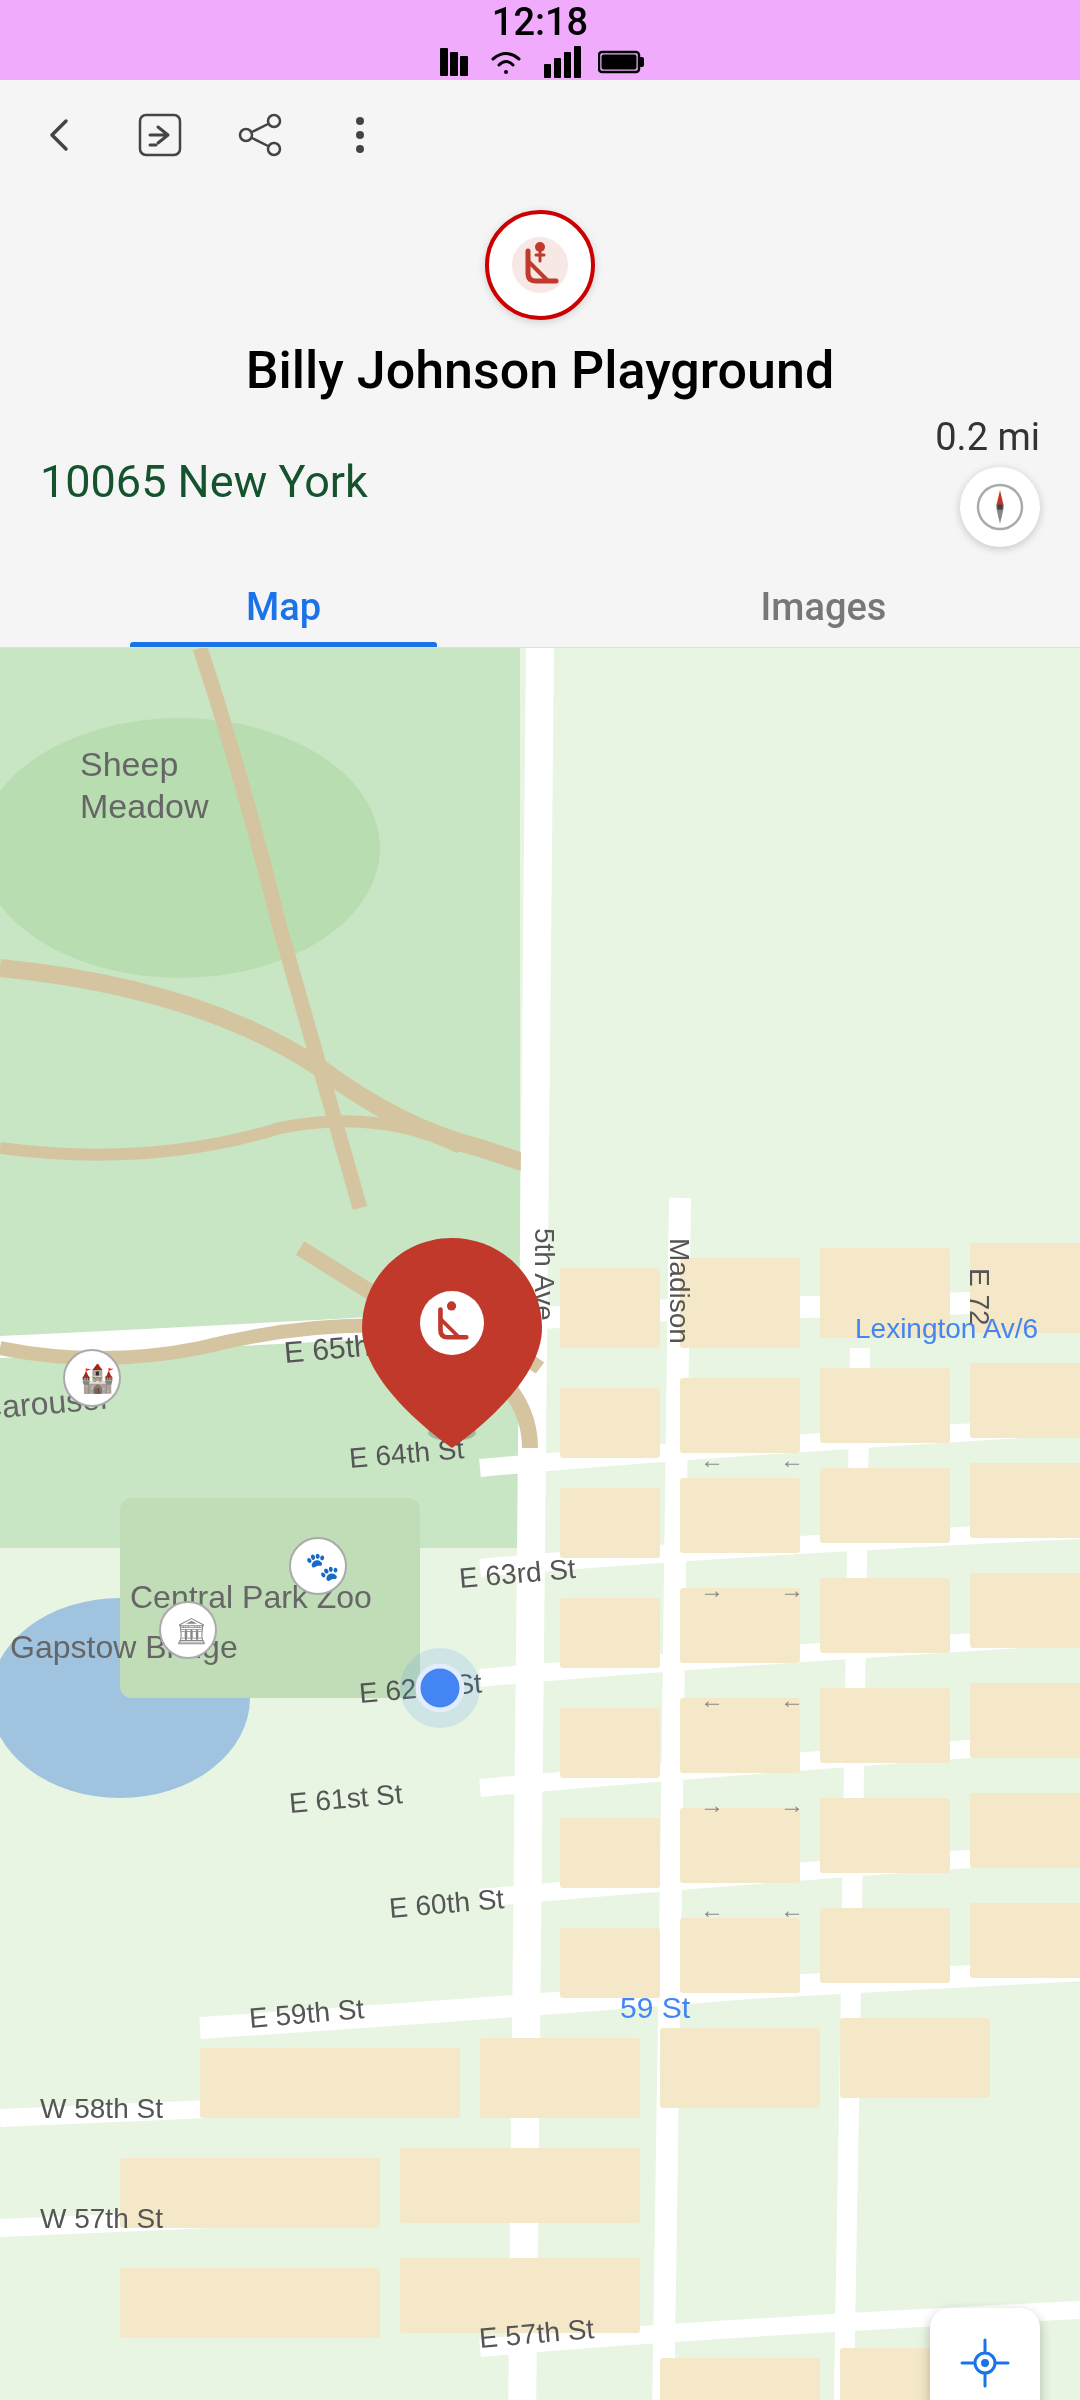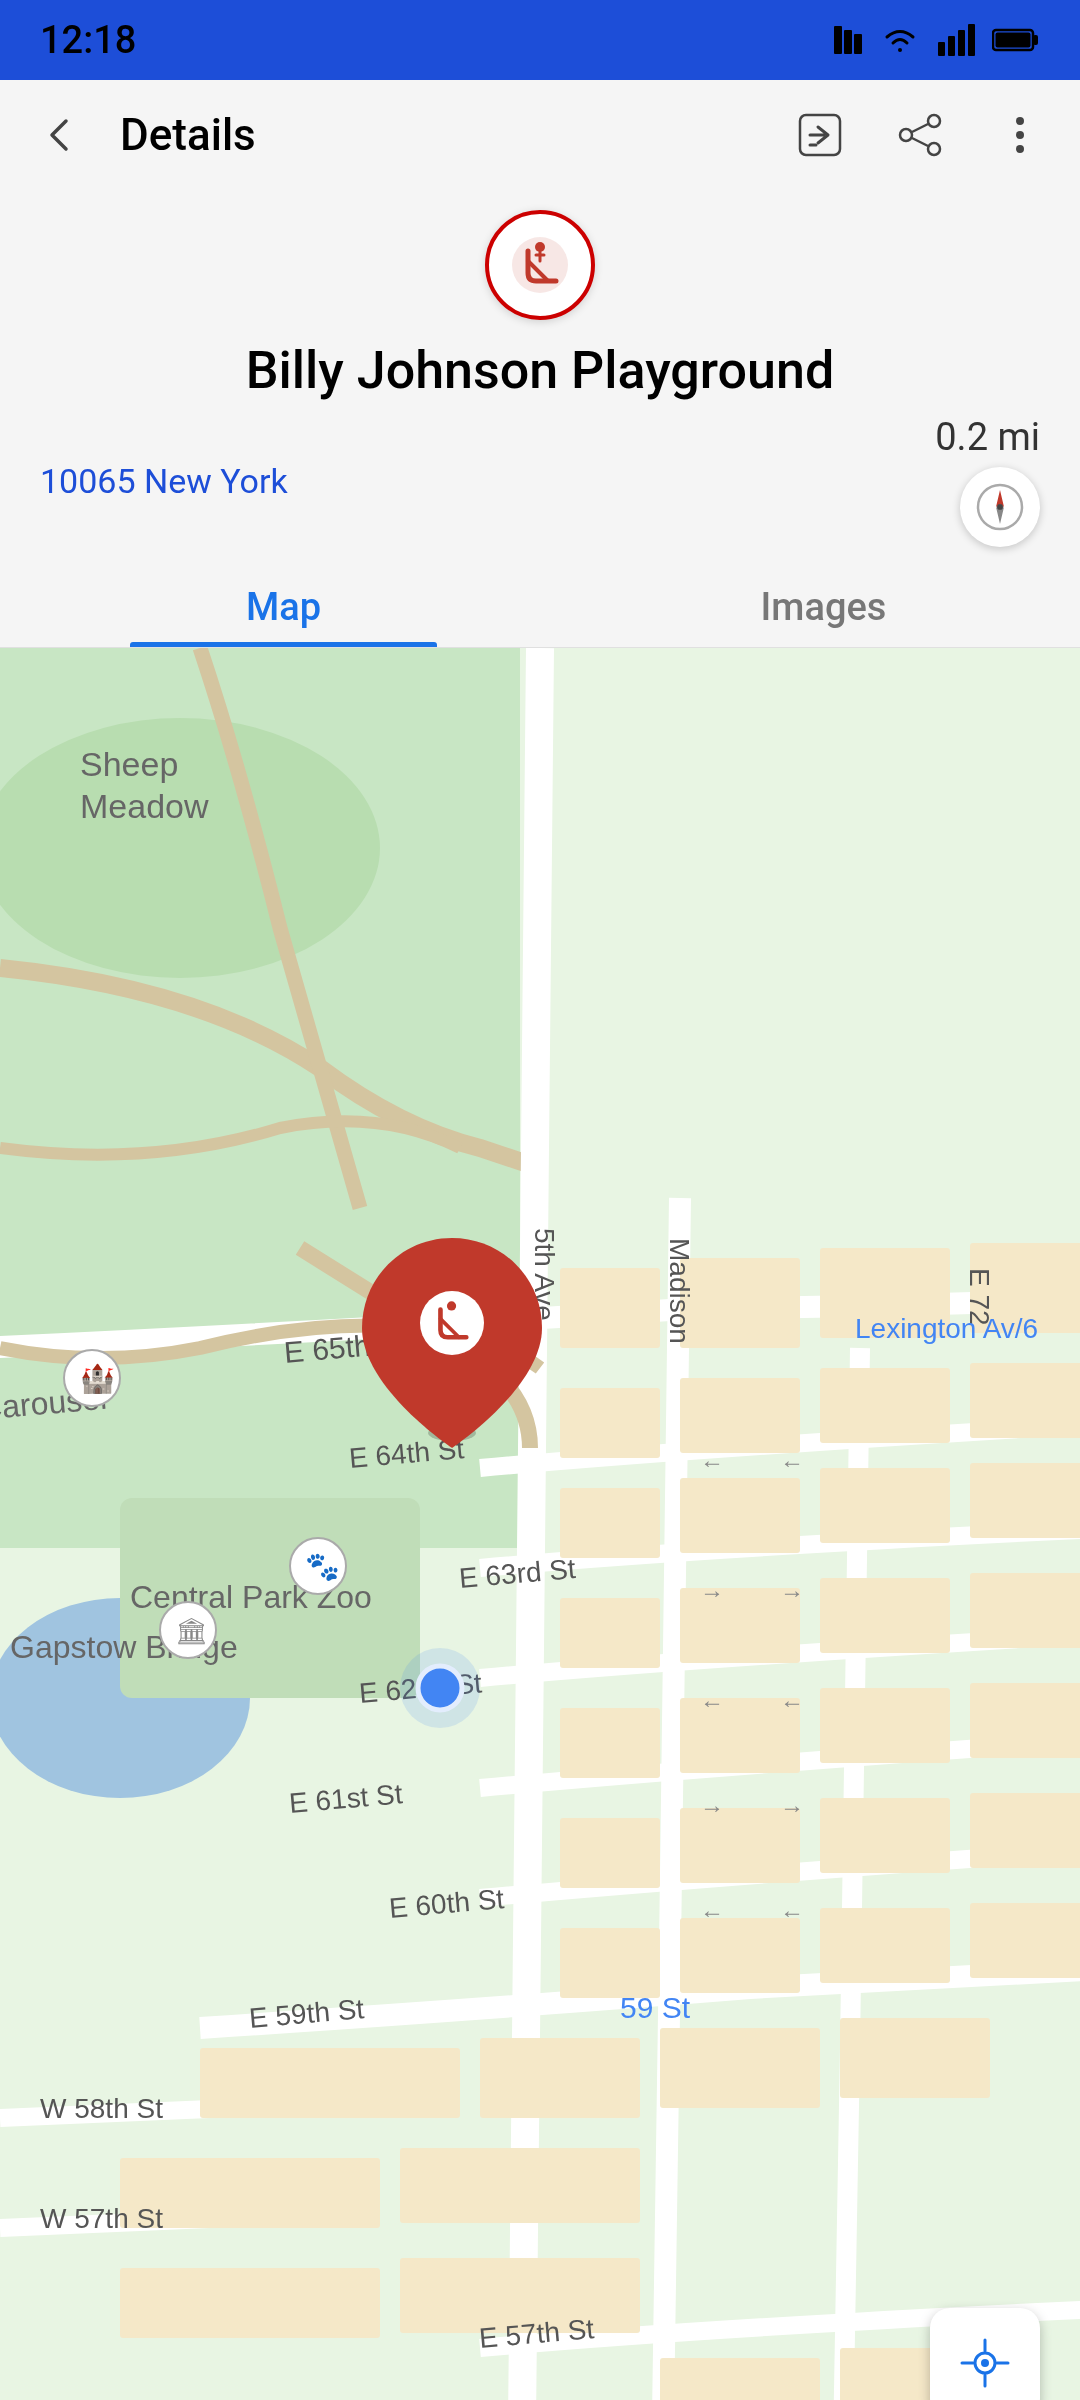--- a/index.html
+++ b/index.html
@@ -11,25 +11,26 @@
       overflow: hidden;
       font-family: 'Roboto', Arial, sans-serif;
       background: #f5f5f5;
       position: relative;
     }
 
     
     .status-bar {
       width: 100%;
       height: 80px;
-      background: #1d4ed8;
+      background: #f0abfc;
       display: flex;
       align-items: center;
       justify-content: space-between;
       padding: 0 40px;
+      flex-direction: column;
     }
 
     .status-time {
       font-size: 38px;
       font-weight: 500;
       color: #000;
     }
 
     .status-icons {
       display: flex;
@@ -109,22 +110,22 @@
 
     .place-meta {
       width: 100%;
       display: flex;
       justify-content: space-between;
       align-items: center;
       padding: 0 10px;
     }
 
     .place-address {
-      font-size: 34px;
-      color: #1d4ed8;
+      font-size: 45px;
+      color: #14532d;
     }
 
     .place-distance {
       font-size: 38px;
       color: #333;
       margin-left: 20px;
     }
 
     .compass-btn {
       width: 80px;
@@ -242,21 +243,20 @@
     </svg>
   </div>
 </div>
 
 <div class="app-bar">
   <button class="icon-btn">
     <svg width="44" height="44" viewBox="0 0 44 44" fill="none">
       <path d="M28 8 L14 22 L28 36" stroke="#444" stroke-width="3.5" stroke-linecap="round" stroke-linejoin="round" fill="none"></path>
     </svg>
   </button>
-  <span class="app-bar-title">Details</span>
 
   <button class="icon-btn">
     <svg width="48" height="48" viewBox="0 0 48 48" fill="none">
       <rect x="4" y="4" width="40" height="40" rx="6" stroke="#444" stroke-width="2.5" fill="none"></rect>
       <path d="M14 24 L28 24 M22 16 L32 24 L22 32" stroke="#444" stroke-width="3" stroke-linecap="round" stroke-linejoin="round" fill="none"></path>
       <path d="M14 34 L20 34" stroke="#444" stroke-width="3" stroke-linecap="round"></path>
     </svg>
   </button>
 
   <button class="icon-btn">

